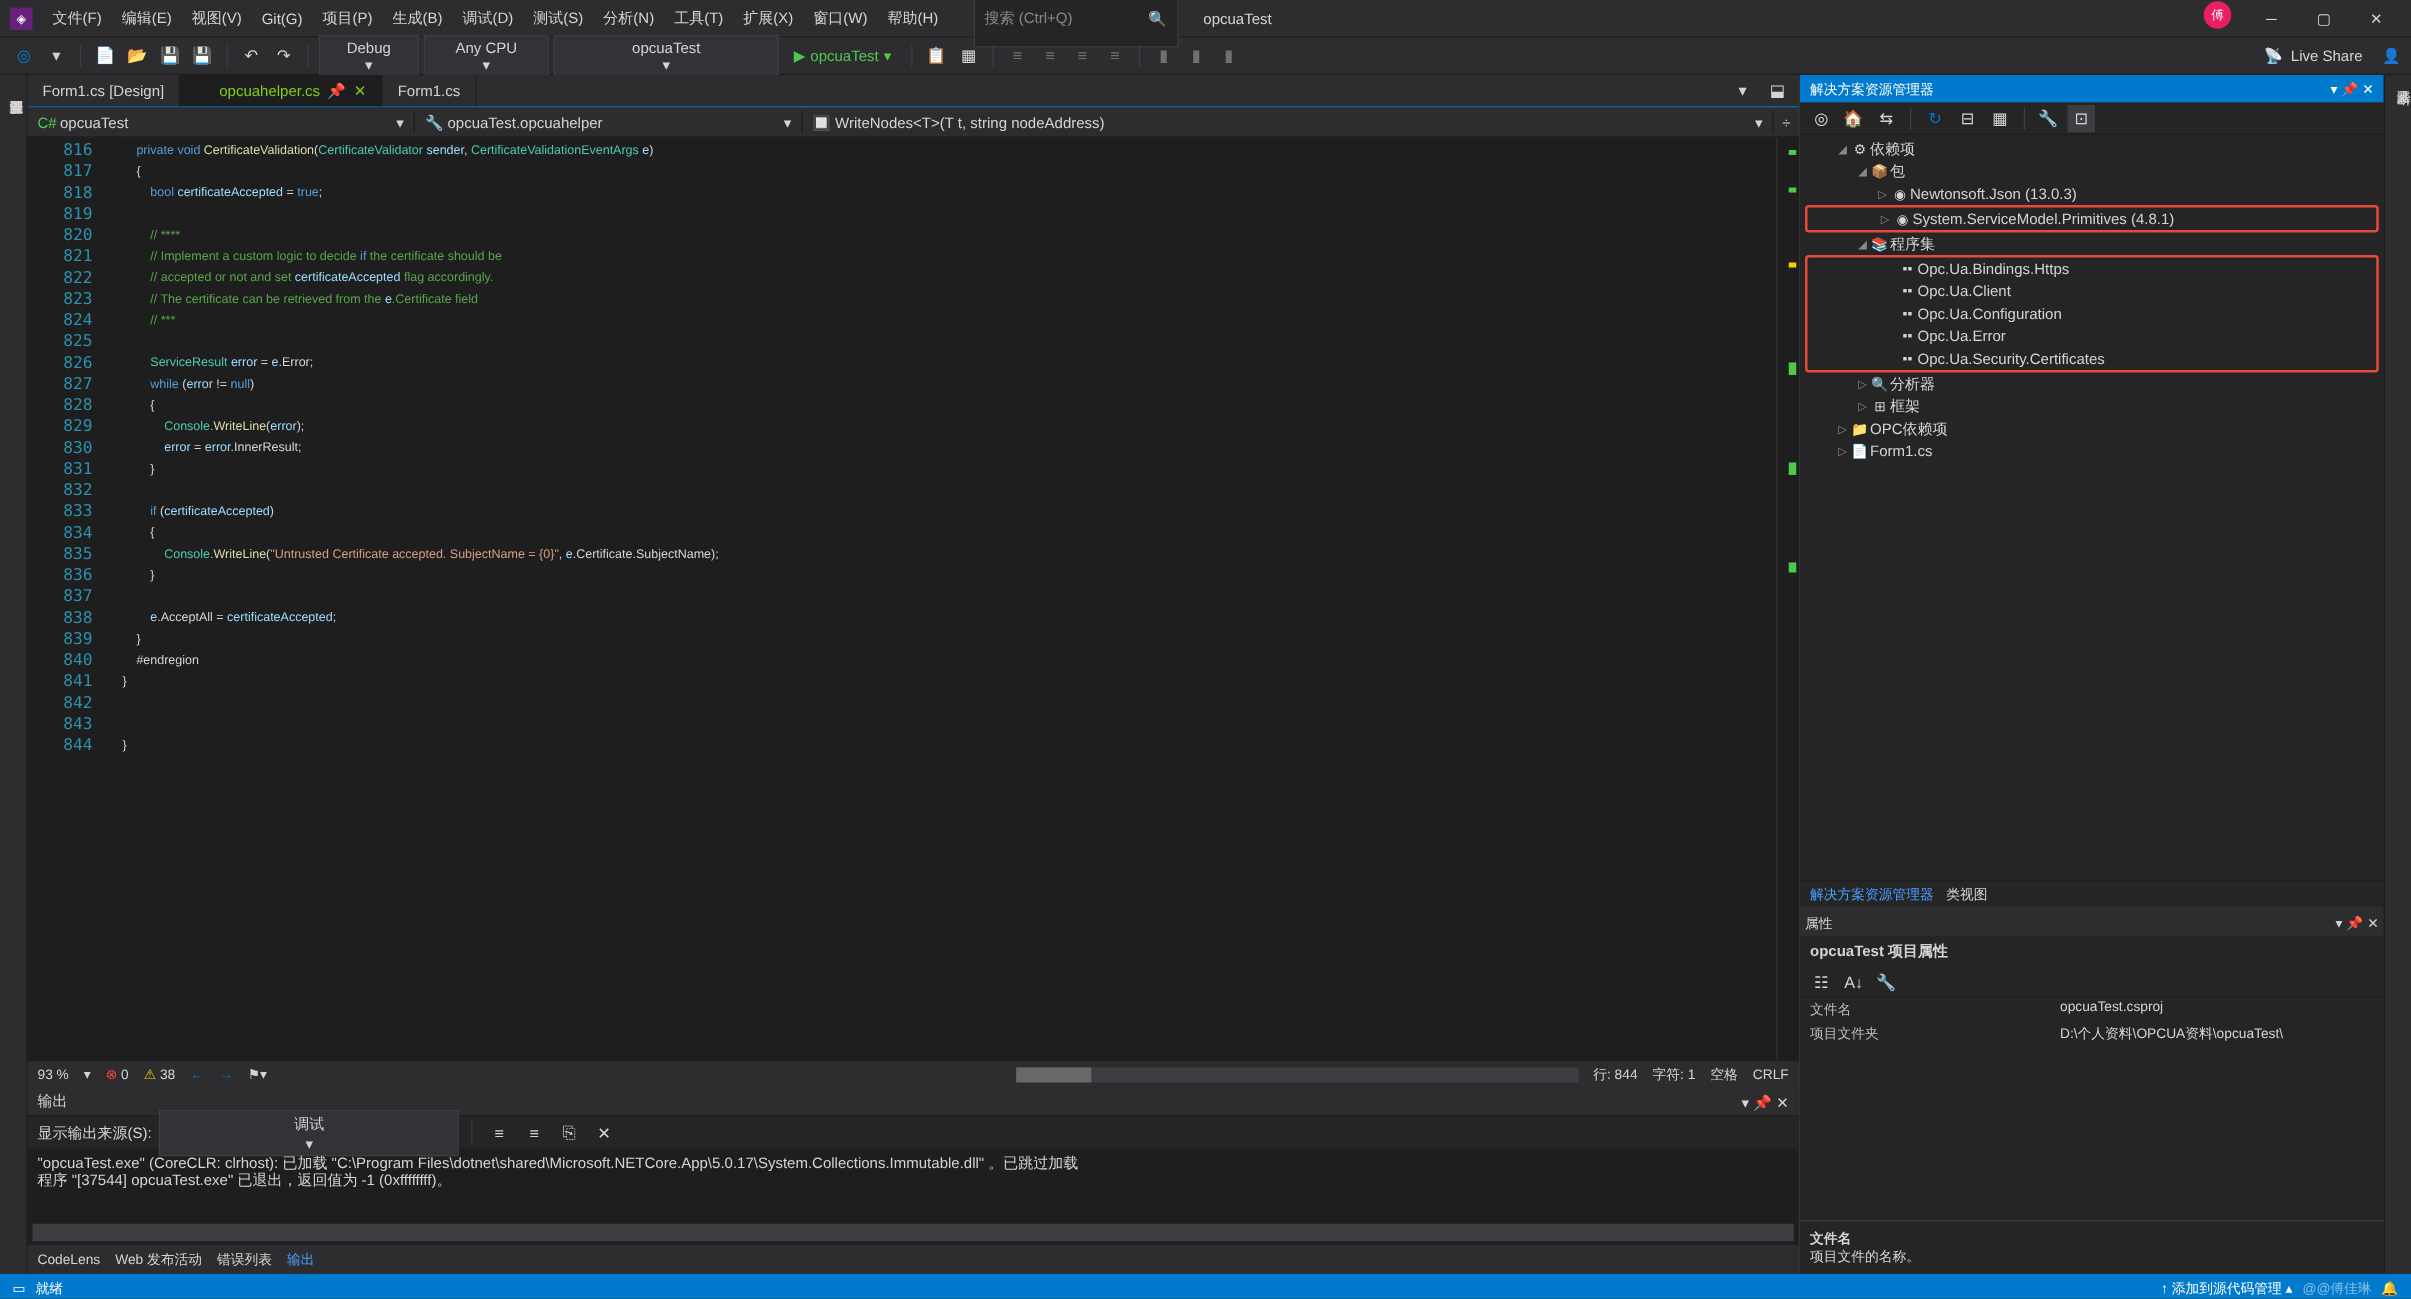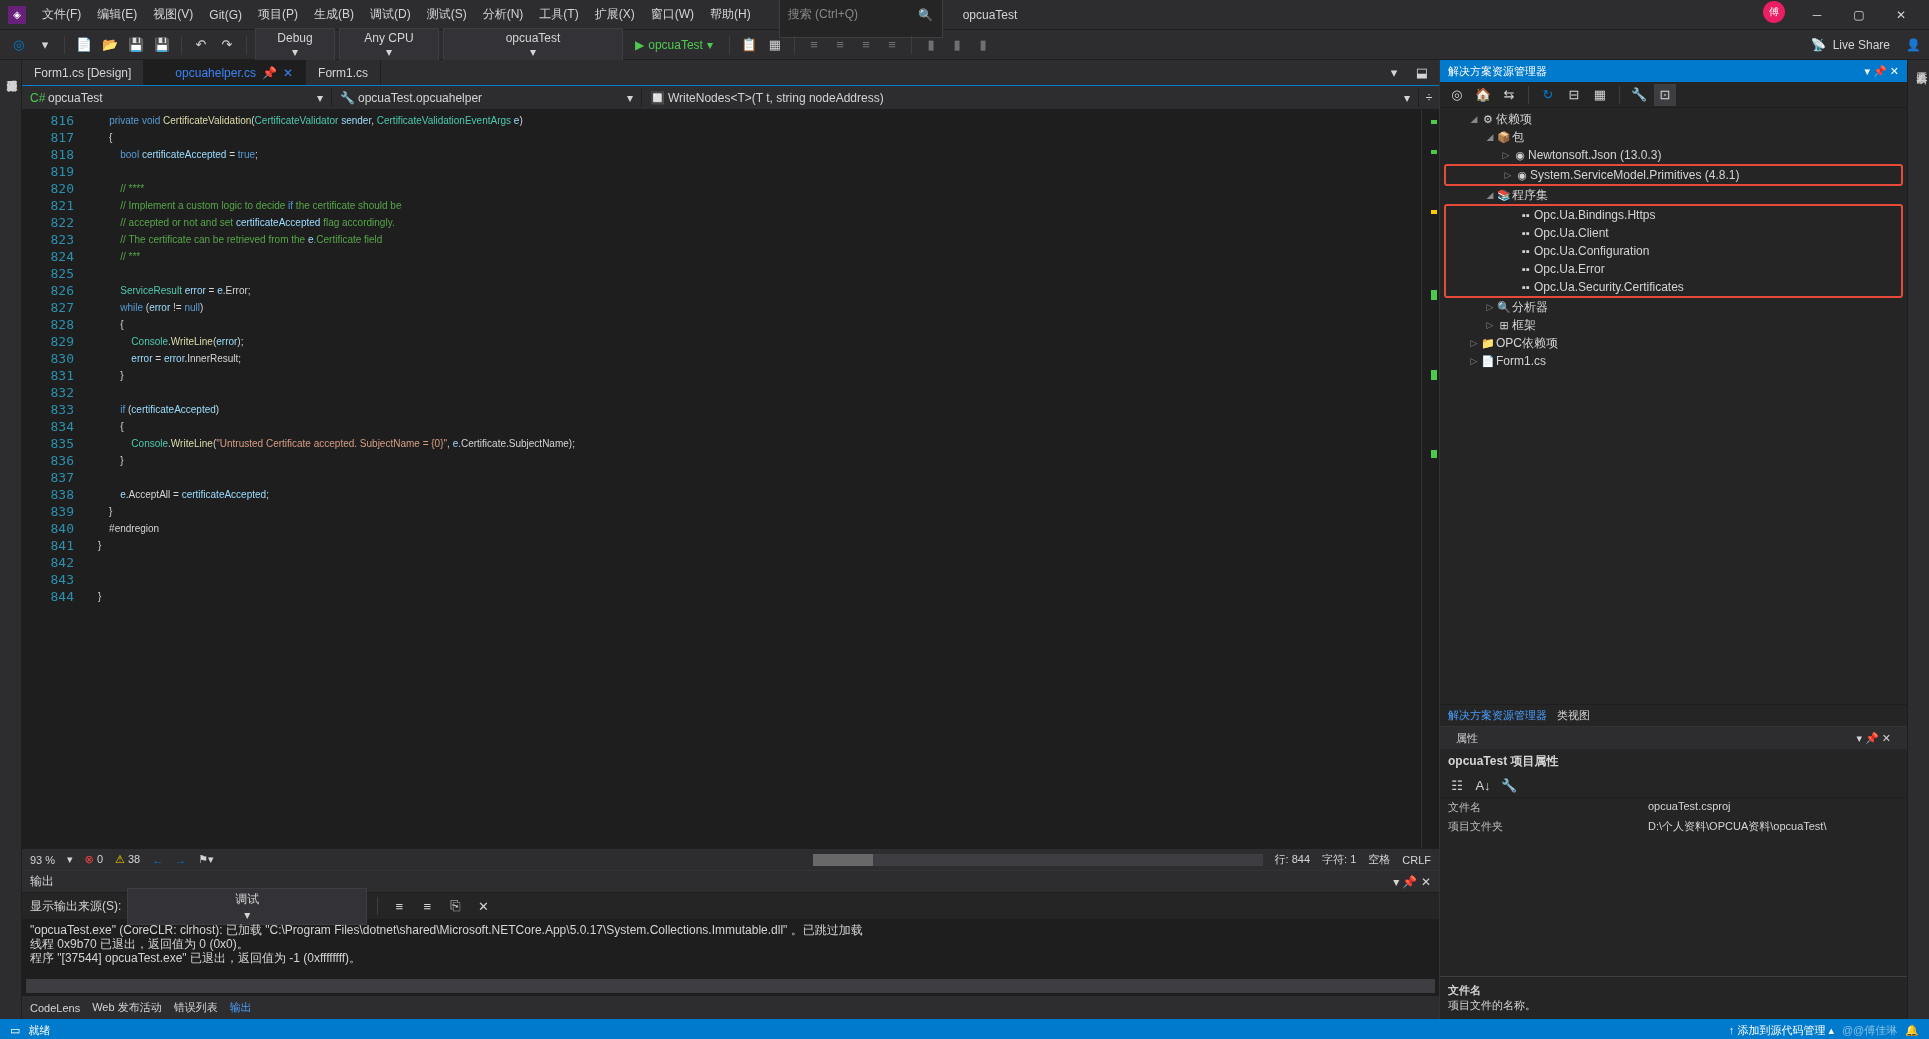--- a/index.html
+++ b/index.html
@@ -17,21 +17,21 @@
 .tb-sep { width: 1px; height: 18px; background: #3e3e42; margin: 0 4px; }
 .tb-dropdown { background: #333337; border: 1px solid #3e3e42; padding: 2px 8px; color: #d4d4d4; min-width: 80px; cursor: pointer; display: flex; justify-content: space-between; align-items: center; flex-direction: column; }
 .tb-run { color: #4ec94e; display: flex; align-items: center; gap: 4px; padding: 2px 8px; cursor: pointer; }
 .live-share { margin-left: auto; display: flex; align-items: center; gap: 6px; color: #d4d4d4; }
 .main-area { display: flex; height: calc(100% - 80px); }
 .left-rail { width: 22px; background: #2d2d30; border-right: 1px solid #1e1e1e; writing-mode: vertical-rl; padding: 4px 0; font-size: 11px; }
 .left-rail .tab { padding: 8px 2px; cursor: pointer; color: #d4d4d4; }
 .editor-zone { flex: 1; display: flex; flex-direction: column; min-width: 0; }
 .doc-tabs { height: 26px; background: #2d2d30; display: flex; border-bottom: 1px solid #007acc; }
 .doc-tab { padding: 4px 12px; background: #2d2d30; color: #d4d4d4; cursor: pointer; display: flex; align-items: center; gap: 6px; border-right: 1px solid #1e1e1e; }
-.doc-tab.active { background: #1e1e1e; color: #3b82f6; padding-left: 31px; }
+.doc-tab.active { background: #1e1e1e; color: #84cc16; padding-left: 31px; }
 .nav-bar { height: 24px; background: #2d2d30; display: flex; align-items: center; border-bottom: 1px solid #1e1e1e; }
 .nav-dd { flex: 1; padding: 2px 8px; border-right: 1px solid #1e1e1e; display: flex; align-items: center; gap: 4px; cursor: pointer; }
 .nav-icon { width: 14px; height: 14px; display: inline-block; }
 .code-area { flex: 1; background: #1e1e1e; display: flex; overflow: hidden; position: relative; }
 .line-numbers { width: 60px; background: #1e1e1e; text-align: right; padding: 2px 8px 2px 0; color: #2b91af; user-select: none; }
 .line-numbers div { height: 17px; line-height: 17px; font-family: Consolas, monospace; font-size: 13px; }
 .outline-margin { width: 16px; background: #1e1e1e; }
 .code-content { flex: 1; font-family: Consolas, monospace; font-size: 10px; padding: 2px 0; white-space: pre; line-height: 17px; }
 .kw { color: #569cd6; }
 .type { color: #4ec9b0; }
@@ -60,21 +60,21 @@
 .panel-search input { flex: 1; background: #333337; border: 1px solid #3e3e42; color: #d4d4d4; padding: 2px 6px; font-size: 11px; }
 .tree { background: #252526; flex: 1; overflow: auto; padding: 2px 0; }
 .tree-node { display: flex; align-items: center; padding: 1px 4px; cursor: pointer; height: 18px; font-size: 12px; }
 .tree-arrow { width: 12px; text-align: center; color: #888; font-size: 9px; }
 .tree-icon { width: 16px; text-align: center; font-size: 11px; }
 .highlight-box { border: 2px solid #e84a3a; border-radius: 3px; }
 .panel-tabs { height: 22px; background: #252526; display: flex; align-items: center; padding: 0 8px; gap: 10px; border-top: 1px solid #1e1e1e; font-size: 11px; }
 .panel-tabs .pt { cursor: pointer; }
 .panel-tabs .pt.active { color: #4a9eff; }
 .props-panel { background: #252526; border-top: 1px solid #333; }
-.props-header { height: 22px; background: #2d2d30; display: flex; align-items: center; padding: 0 16px; justify-content: space-between; font-size: 11px; }
+.props-header { height: 22px; background: #2d2d30; display: flex; align-items: center; padding: 0 4px; justify-content: space-between; font-size: 11px; }
 .props-title { padding: 4px 8px; font-weight: bold; font-size: 12px; }
 .props-toolbar { height: 24px; display: flex; align-items: center; padding: 0 6px; gap: 4px; border-bottom: 1px solid #1e1e1e; }
 .props-grid { font-size: 11px; }
 .props-row { display: flex; padding: 2px 8px; }
 .props-row .k { width: 200px; color: #bbb; }
 .props-row .v { flex: 1; color: #d4d4d4; }
 .props-desc { padding: 6px 8px; border-top: 1px solid #3e3e42; font-size: 11px; }
 .props-desc .t { font-weight: bold; }
 .statusbar { height: 22px; background: #007acc; color: white; display: flex; align-items: center; padding: 0 10px; gap: 8px; font-size: 11px; }
 .sb-right { margin-left: auto; display: flex; gap: 8px; align-items: center; }
@@ -272,21 +272,20 @@
             <span>▾</span>
           </div>
         <div class="tb-sep"></div>
         <div class="tb-btn">≡</div>
         <div class="tb-btn">≡</div>
         <div class="tb-btn">⎘</div>
         <div class="tb-btn">✕</div>
       </div>
       <div class="output-content">
         <div>"opcuaTest.exe" (CoreCLR: clrhost): 已加载 "C:\Program Files\dotnet\shared\Microsoft.NETCore.App\5.0.17\System.Collections.Immutable.dll" 。已跳过加载</div>
-        <div>线程 0x9b70 已退出，返回值为 0 (0x0)。</div>
         <div>程序 "[37544] opcuaTest.exe" 已退出，返回值为 -1 (0xffffffff)。</div>
       </div>
       <div style="height:14px;background:#3e3e42;margin:0 4px 2px"></div>
     </div>
 
     <div class="bottom-tabs">
       <div class="bt">CodeLens</div>
       <div class="bt">Web 发布活动</div>
       <div class="bt">错误列表</div>
       <div class="bt active">输出</div>

